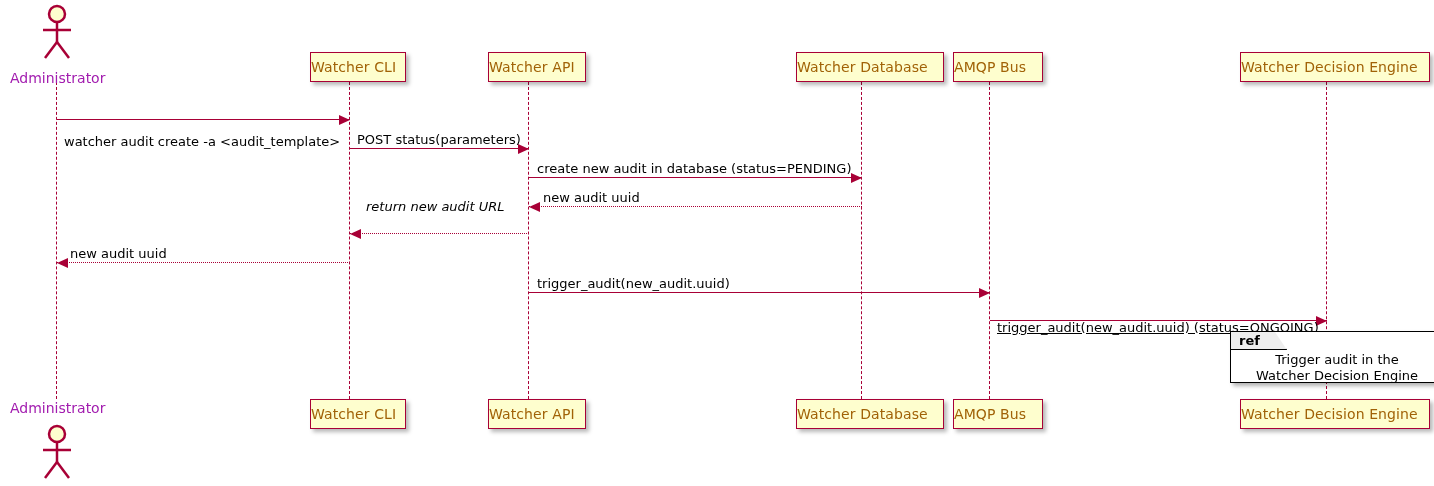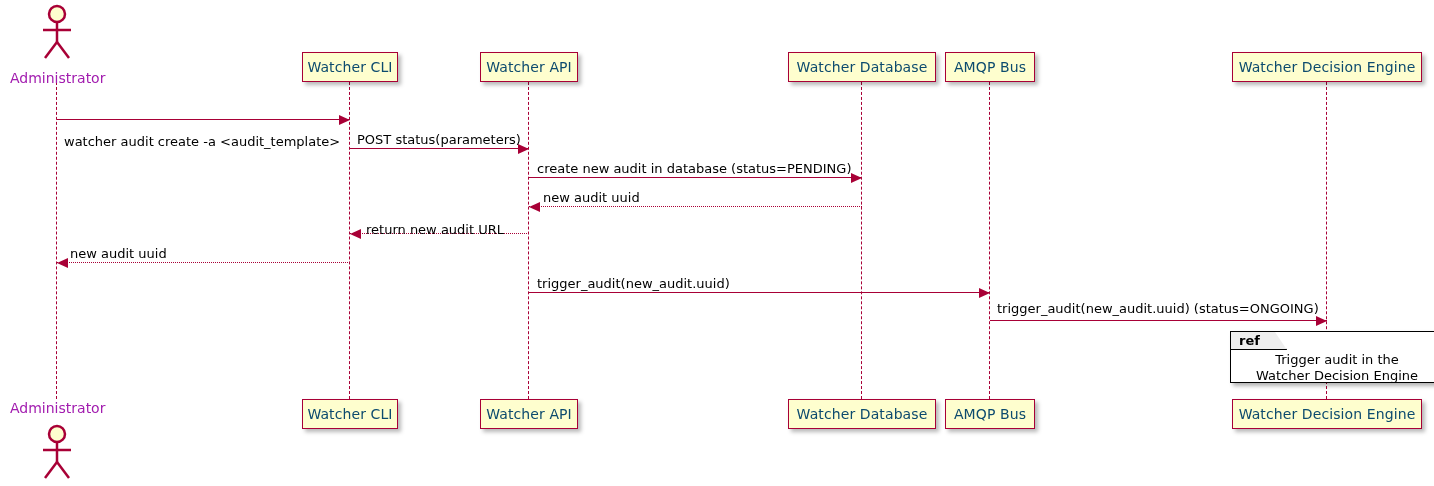--- a/index.html
+++ b/index.html
@@ -18,29 +18,29 @@
     background: #FFFFFF;
     overflow: hidden;
   }
 
   
   .participant {
     position: absolute;
     box-sizing: border-box;
     background: #FEFECE;
     border: 1.5px solid #A80036;
-    color: #0c4a6e;
+    color: #a16207;
     font-size: 14px;
     line-height: 1;
     display: flex;
     align-items: center;
-    justify-content: center;
     white-space: nowrap;
     box-shadow: 3px 3px 4px rgba(0,0,0,0.28);
     letter-spacing: 0.1px;
+    margin-left: 8px;
   }
 
   
   .actor-box {
     position: absolute;
     width: 46px;
     height: 56px;
   }
   .actor-label {
     position: absolute;
@@ -205,30 +205,30 @@
       <div class="arrowhead right" style="top: 143.5px; left: 518px;"></div>
       <div class="msg-label" style="left: 357px; top: 133px;">POST status(parameters)</div>
       <div class="msg" style="left: 529px; top: 177px; width: 333px;"></div>
       <div class="arrowhead right" style="top: 172.5px; left: 851px;"></div>
       <div class="msg-label" style="left: 537px; top: 162px; text-align: center;">create new audit in database (status=PENDING)</div>
       <div class="msg dotted" style="left: 529px; top: 206px; width: 333px;"></div>
       <div class="arrowhead left" style="top: 201.5px; left: 529px;"></div>
       <div class="msg-label" style="left: 543px; top: 191px;">new audit uuid</div>
       <div class="msg dotted" style="left: 350px; top: 233px; width: 179px;"></div>
       <div class="arrowhead left" style="top: 228.5px; left: 350px;"></div>
-      <div class="msg-label" style="left: 366px; top: 223px;">return new audit URL</div>
+      <div class="msg-label" style="left: 366px; top: 200px; font-style: italic;">return new audit URL</div>
       <div class="msg dotted" style="left: 57px; top: 262px; width: 293px;"></div>
       <div class="arrowhead left" style="top: 257.5px; left: 57px;"></div>
       <div class="msg-label" style="left: 70px; top: 247px;">new audit uuid</div>
       <div class="msg" style="left: 529px; top: 292px; width: 461px;"></div>
       <div class="arrowhead right" style="top: 287.5px; left: 979px;"></div>
       <div class="msg-label" style="left: 537px; top: 277px; text-align: right;">trigger_audit(new_audit.uuid)</div>
       <div class="msg" style="left: 990px; top: 320px; width: 337px;"></div>
       <div class="arrowhead right" style="top: 315.5px; left: 1316px;"></div>
-      <div class="msg-label" style="left: 997px; top: 302px;">trigger_audit(new_audit.uuid) (status=ONGOING)</div>
+      <div class="msg-label" style="left: 997px; top: 321px; text-decoration: underline;">trigger_audit(new_audit.uuid) (status=ONGOING)</div>
     </div>
 
   <div class="ref-box" id="ref-box" style="left: 1230px; top: 331px; width: 214px; height: 52px;">
     <div class="ref-tab-clip"></div>
     <div class="ref-tab-label">ref</div>
     <div class="ref-body">
       <div>Trigger audit in the</div>
       <div>Watcher Decision Engine</div>
     </div>
   </div>

